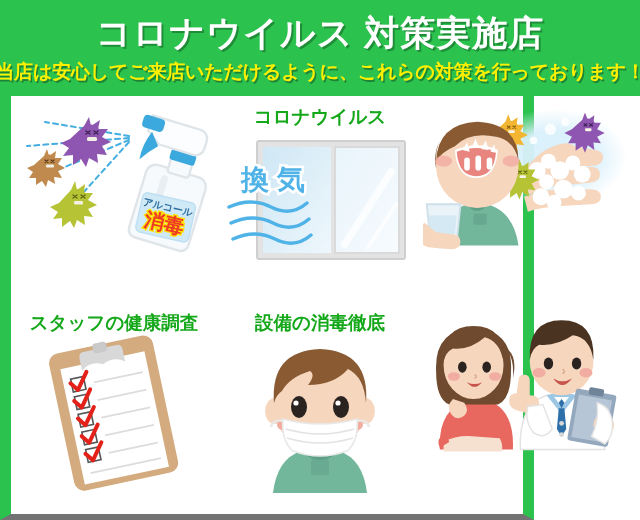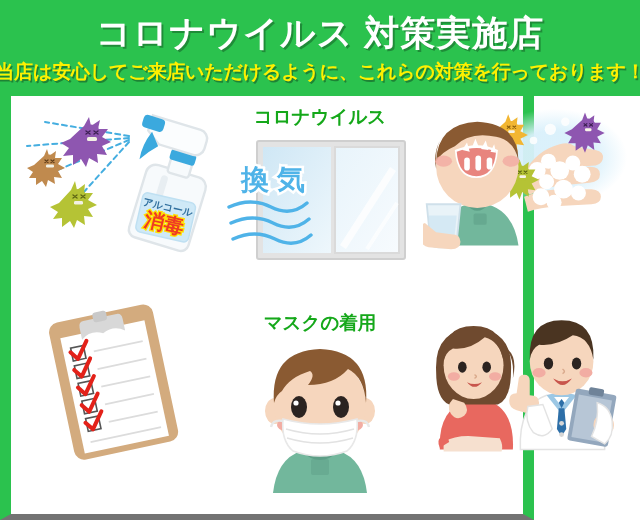--- a/index.html
+++ b/index.html
@@ -235,20 +235,21 @@
 
             <path d="M4 108 l4 40 q1 6 8 6 h12 q7 0 8 -6 l4 -40 z" fill="#e9f3f8" stroke="#cfe0ea" stroke-width="2"></path>
             <path d="M6 120 l3 28 q1 5 7 5 h10 q6 0 7 -5 l3 -28 z" fill="#cfe6f2" opacity=".8"></path>
             <path d="M2 128 q-6 2 -6 10 q0 14 10 16 l24 2 q10 0 10 -8 q0 -8 -10 -8 l-16 -2 z" fill="#f6d6bd"></path>
           </g>
         </svg>
       </div>
     </div>
 
     <div class="cell">
+      <div class="cell-title">スタッフの健康調査</div>
       <div class="art">
         <svg viewBox="0 0 206 160">
           <g transform="rotate(-12 103 80)">
 
             <rect x="50" y="8" width="106" height="140" rx="10" fill="#d3ab7e"></rect>
 
             <rect x="60" y="24" width="86" height="118" fill="#ffffff"></rect>
 
             <path d="M86 12 h34 q5 0 5 6 v12 q-10 -8 -22 -2 q-12 -6 -22 2 v-12 q0 -6 5 -6 z" fill="#d8d8d8"></path>
             <rect x="96" y="6" width="14" height="10" rx="3" fill="#c9c9c9"></rect>
@@ -273,21 +274,21 @@
               <path d="M67 94 l6 8 12 -16" fill="none" stroke="#e32119" stroke-width="4" stroke-linecap="round" stroke-linejoin="round"></path>
               <rect x="68" y="108" width="13" height="13" fill="none" stroke="#555" stroke-width="1.6"></rect>
               <path d="M67 112 l6 8 12 -16" fill="none" stroke="#e32119" stroke-width="4" stroke-linecap="round" stroke-linejoin="round"></path>
             </g>
           </g>
         </svg>
       </div>
     </div>
 
     <div class="cell">
-      <div class="cell-title">マスクの着用</div>
+      <div class="cell-title">設備の消毒徹底</div>
       <div class="art">
         <svg viewBox="0 0 206 160">
 
           <path d="M56 158 q4 -34 28 -42 l38 0 q24 8 28 42 z" fill="#72b79c"></path>
           <path d="M84 116 q19 18 38 0 l-8 -6 h-22 z" fill="#5d9f87"></path>
           <rect x="94" y="124" width="18" height="16" rx="2" fill="#5d9f87" opacity=".5"></rect>
 
           <ellipse cx="58" cy="76" rx="10" ry="13" fill="#f6d6bd"></ellipse>
           <ellipse cx="148" cy="76" rx="10" ry="13" fill="#f6d6bd"></ellipse>
 

